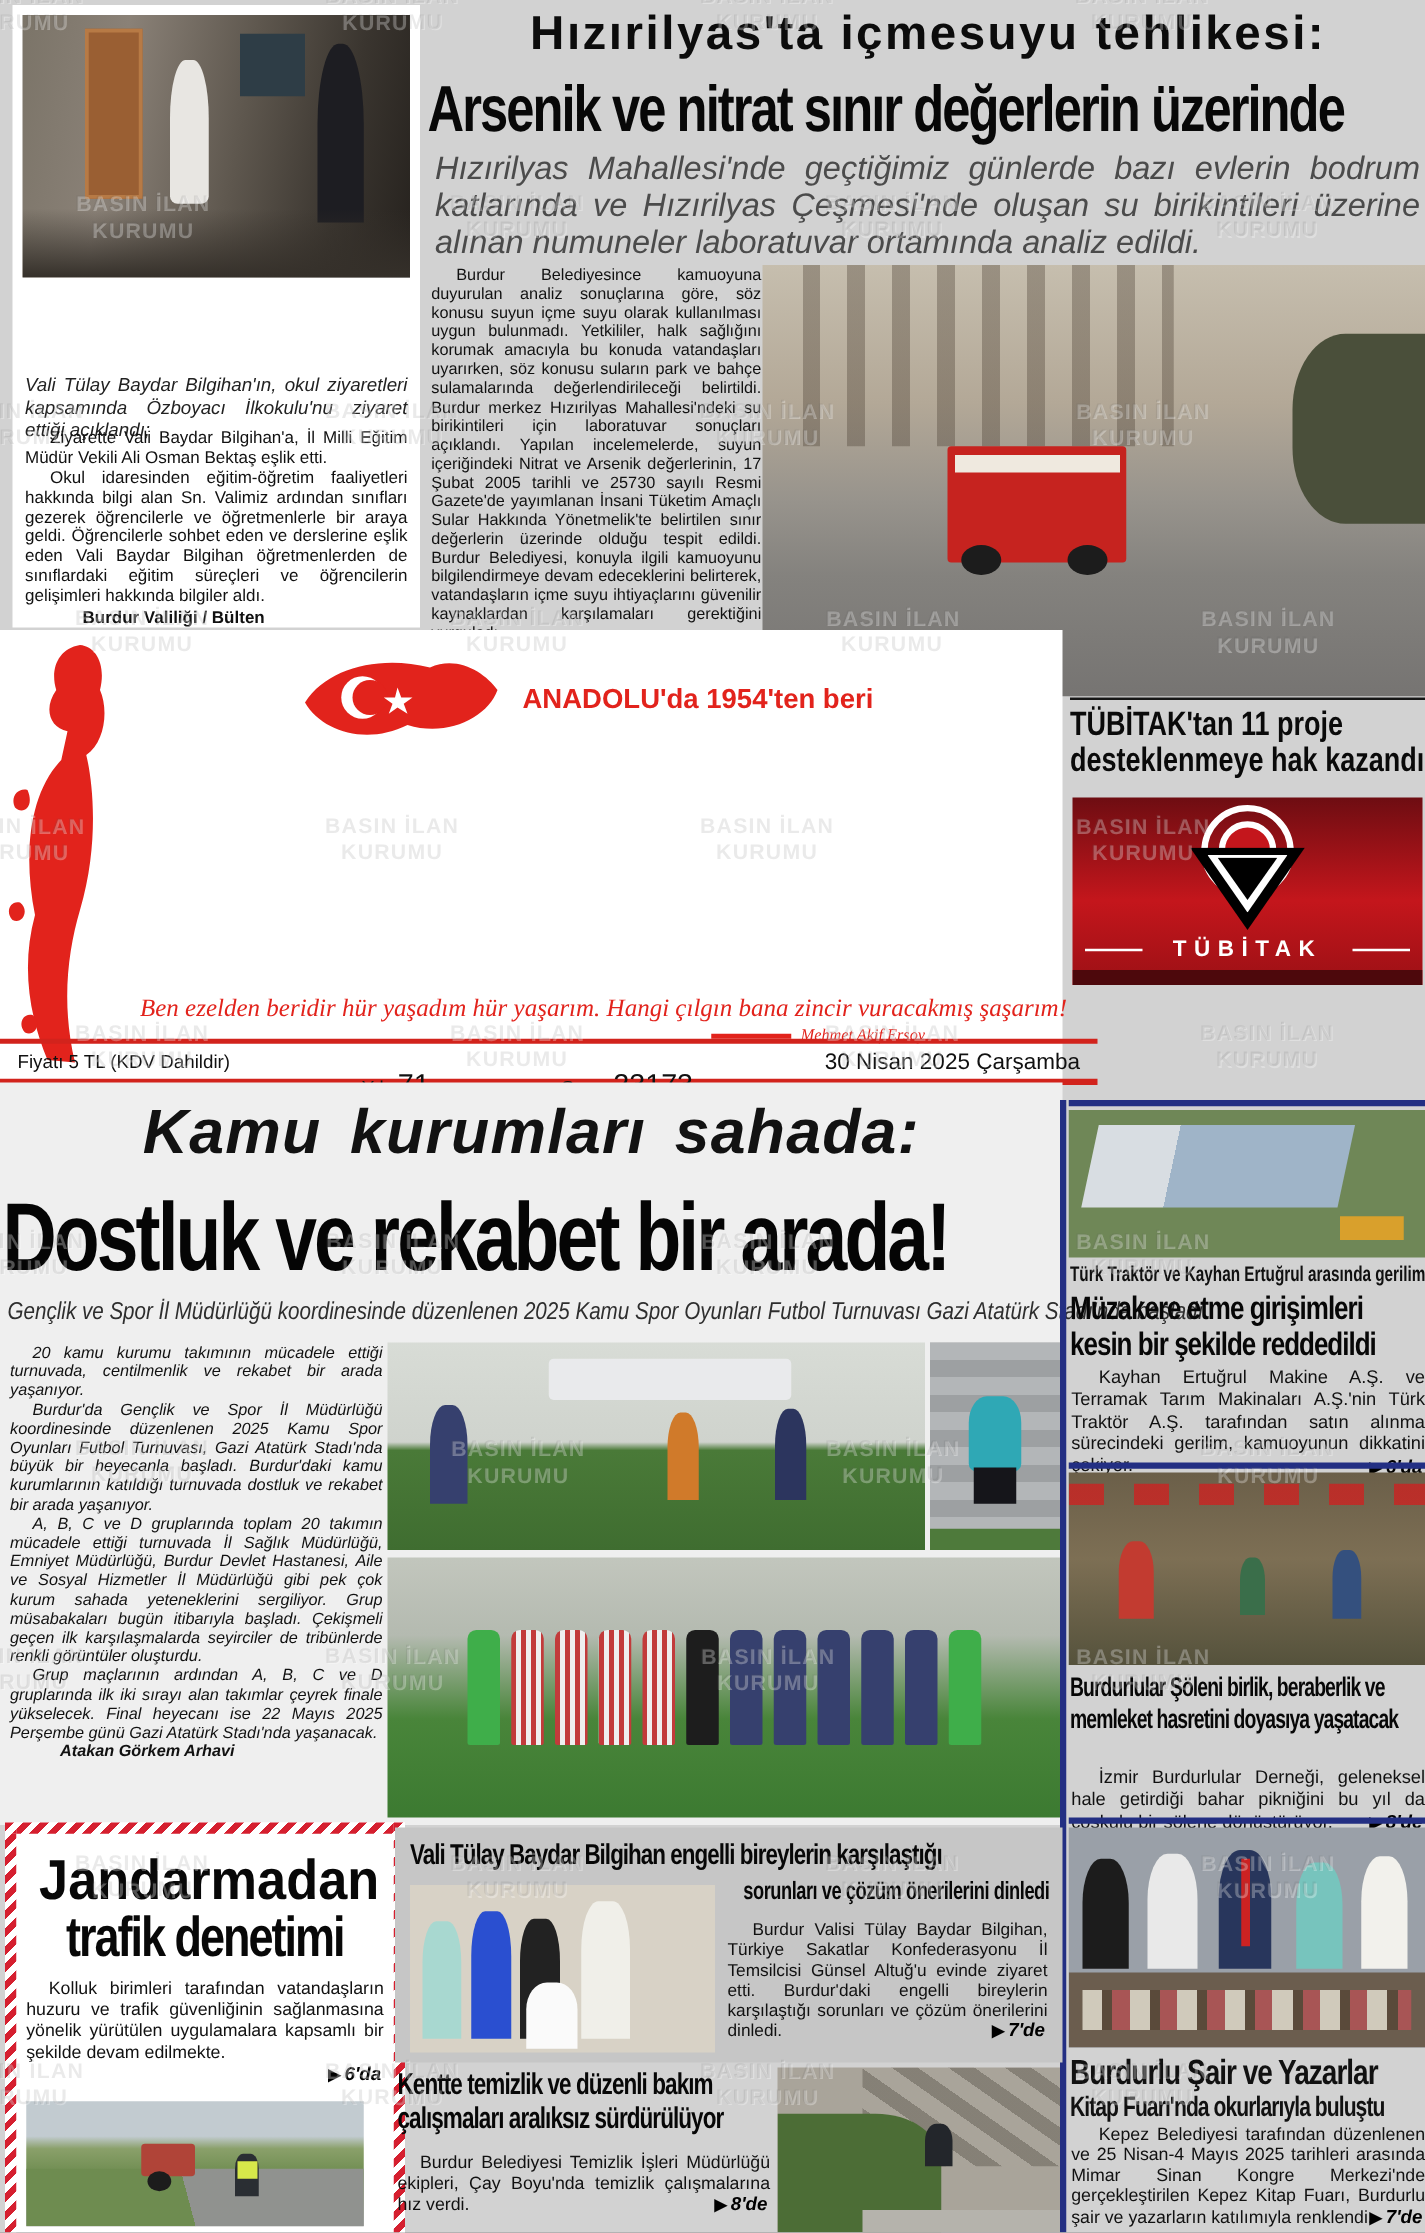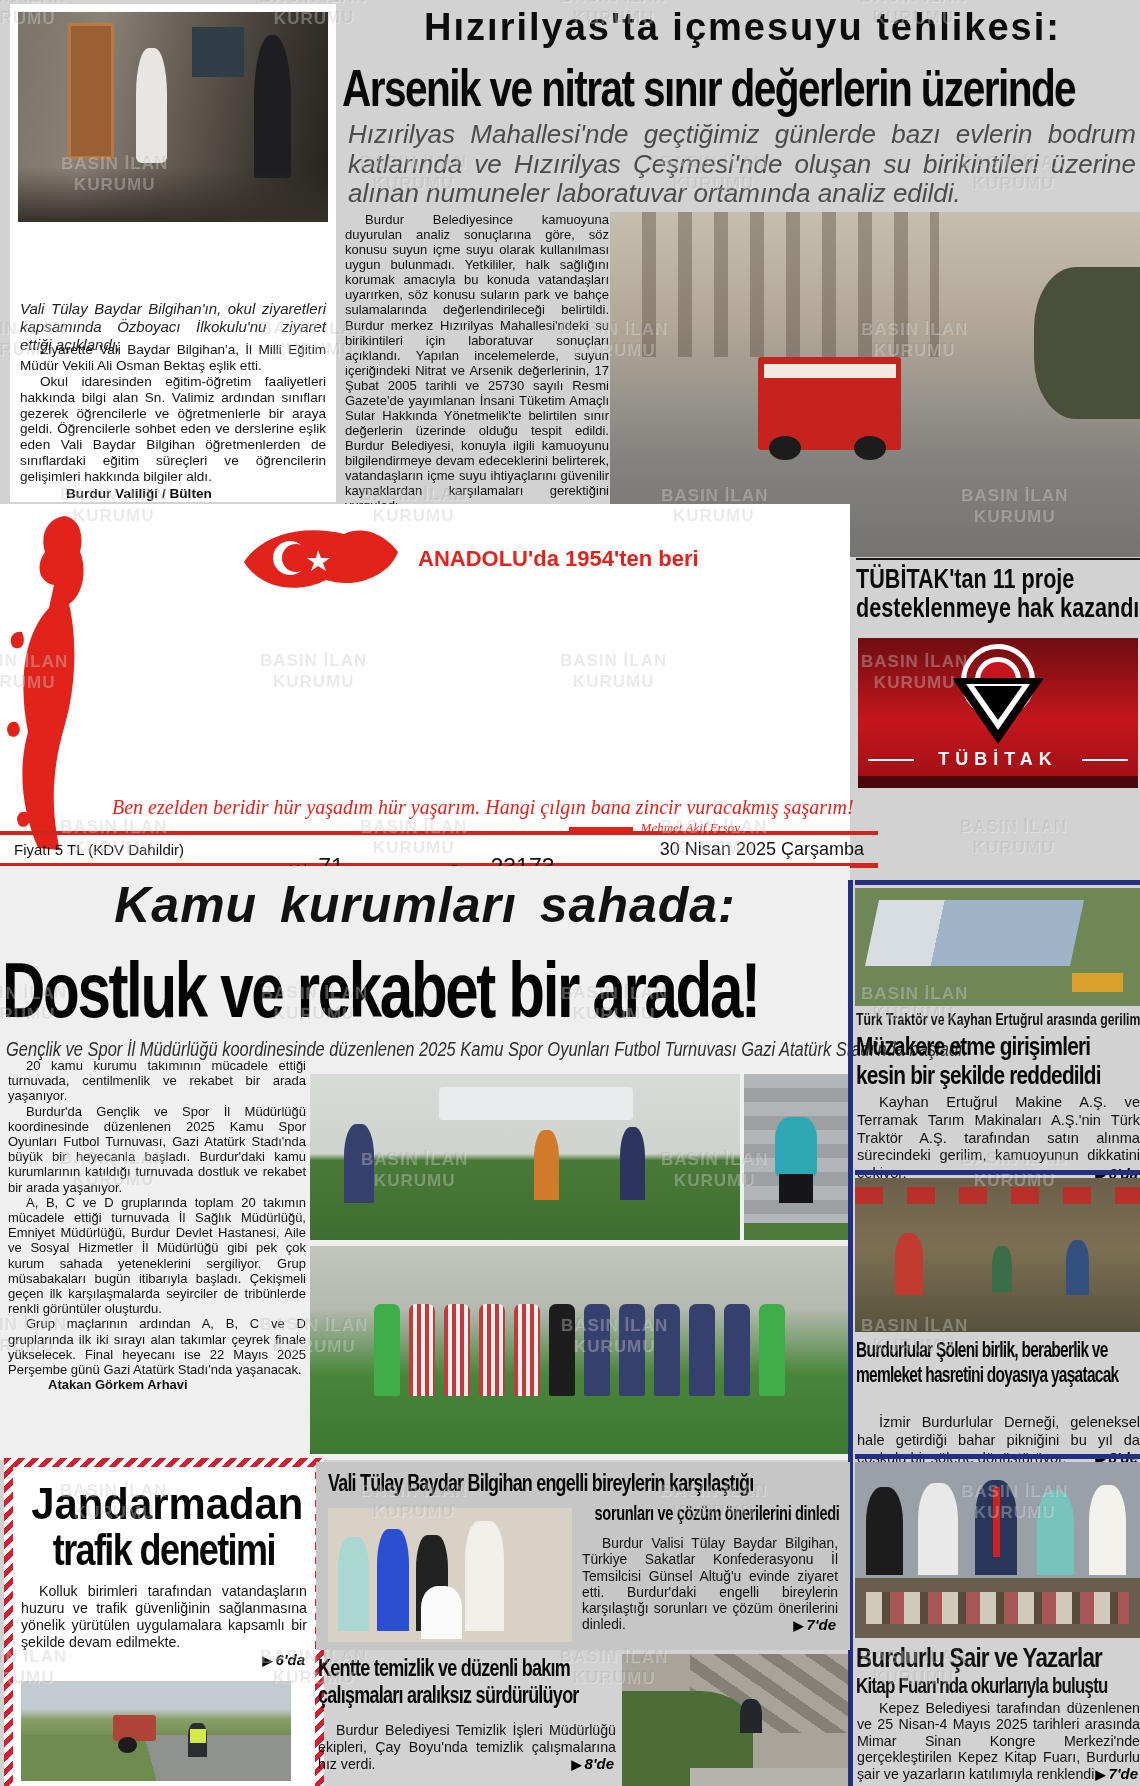--- a/index.html
+++ b/index.html
@@ -64,21 +64,21 @@
   #body-tub{left:857px;top:796px;width:283px;font-size:14.6px;line-height:1.22;position:absolute;}
   #body-tub .t{text-indent:22px;}
 
   
   #mainzone{left:0;top:866px;width:850px;height:594px;background:#efefef;}
   #kicker-spor{left:0;top:10px;width:850px;text-align:center;font-style:italic;font-weight:bold;font-size:50px;letter-spacing:1px;word-spacing:8px;color:#121212;}
   #hl-spor{left:2px;top:80px;}
   #hl-spor .cx{font-size:77px;font-weight:bold;letter-spacing:-3px;transform:scaleX(0.78);color:#050505;}
   #deck-spor{left:6px;top:172px;}
   #deck-spor .cx{font-size:19.5px;font-style:italic;color:#2e2e2e;transform:scaleX(0.845);}
-  #body-spor{left:8px;top:192px;width:298px;font-size:13px;line-height:1.17;}
+  #body-spor{left:8px;top:208px;width:298px;font-size:13px;line-height:1.17;font-style:italic;}
   #body-spor div{text-indent:18px;}
   #body-spor .byline{text-indent:40px;}
   #ph-action{left:310px;top:208px;width:430px;height:166px;background:linear-gradient(180deg,#d8dcd6 0%,#cfd3cd 48%,#4a7a38 52%,#3f6d30 100%);}
   #ph-referee{left:744px;top:208px;width:104px;height:166px;background:repeating-linear-gradient(180deg,#b3b6b8 0 14px,#9da0a2 14px 28px);}
   #ph-team{left:310px;top:380px;width:538px;height:208px;background:linear-gradient(180deg,#c2c6bd 0%,#b4bab0 30%,#49853a 62%,#3c7a31 100%);}
   .players{position:absolute;left:8px;right:8px;top:58px;height:92px;display:flex;gap:9px;justify-content:center;}
   .players div{width:26px;border-radius:7px 7px 2px 2px;}
   .pl-s{background:repeating-linear-gradient(90deg,#c23b3b 0 4px,#efefef 4px 8px);}
   .pl-n{background:#36406e;}
   .pl-k{background:#1d1d1d;}

